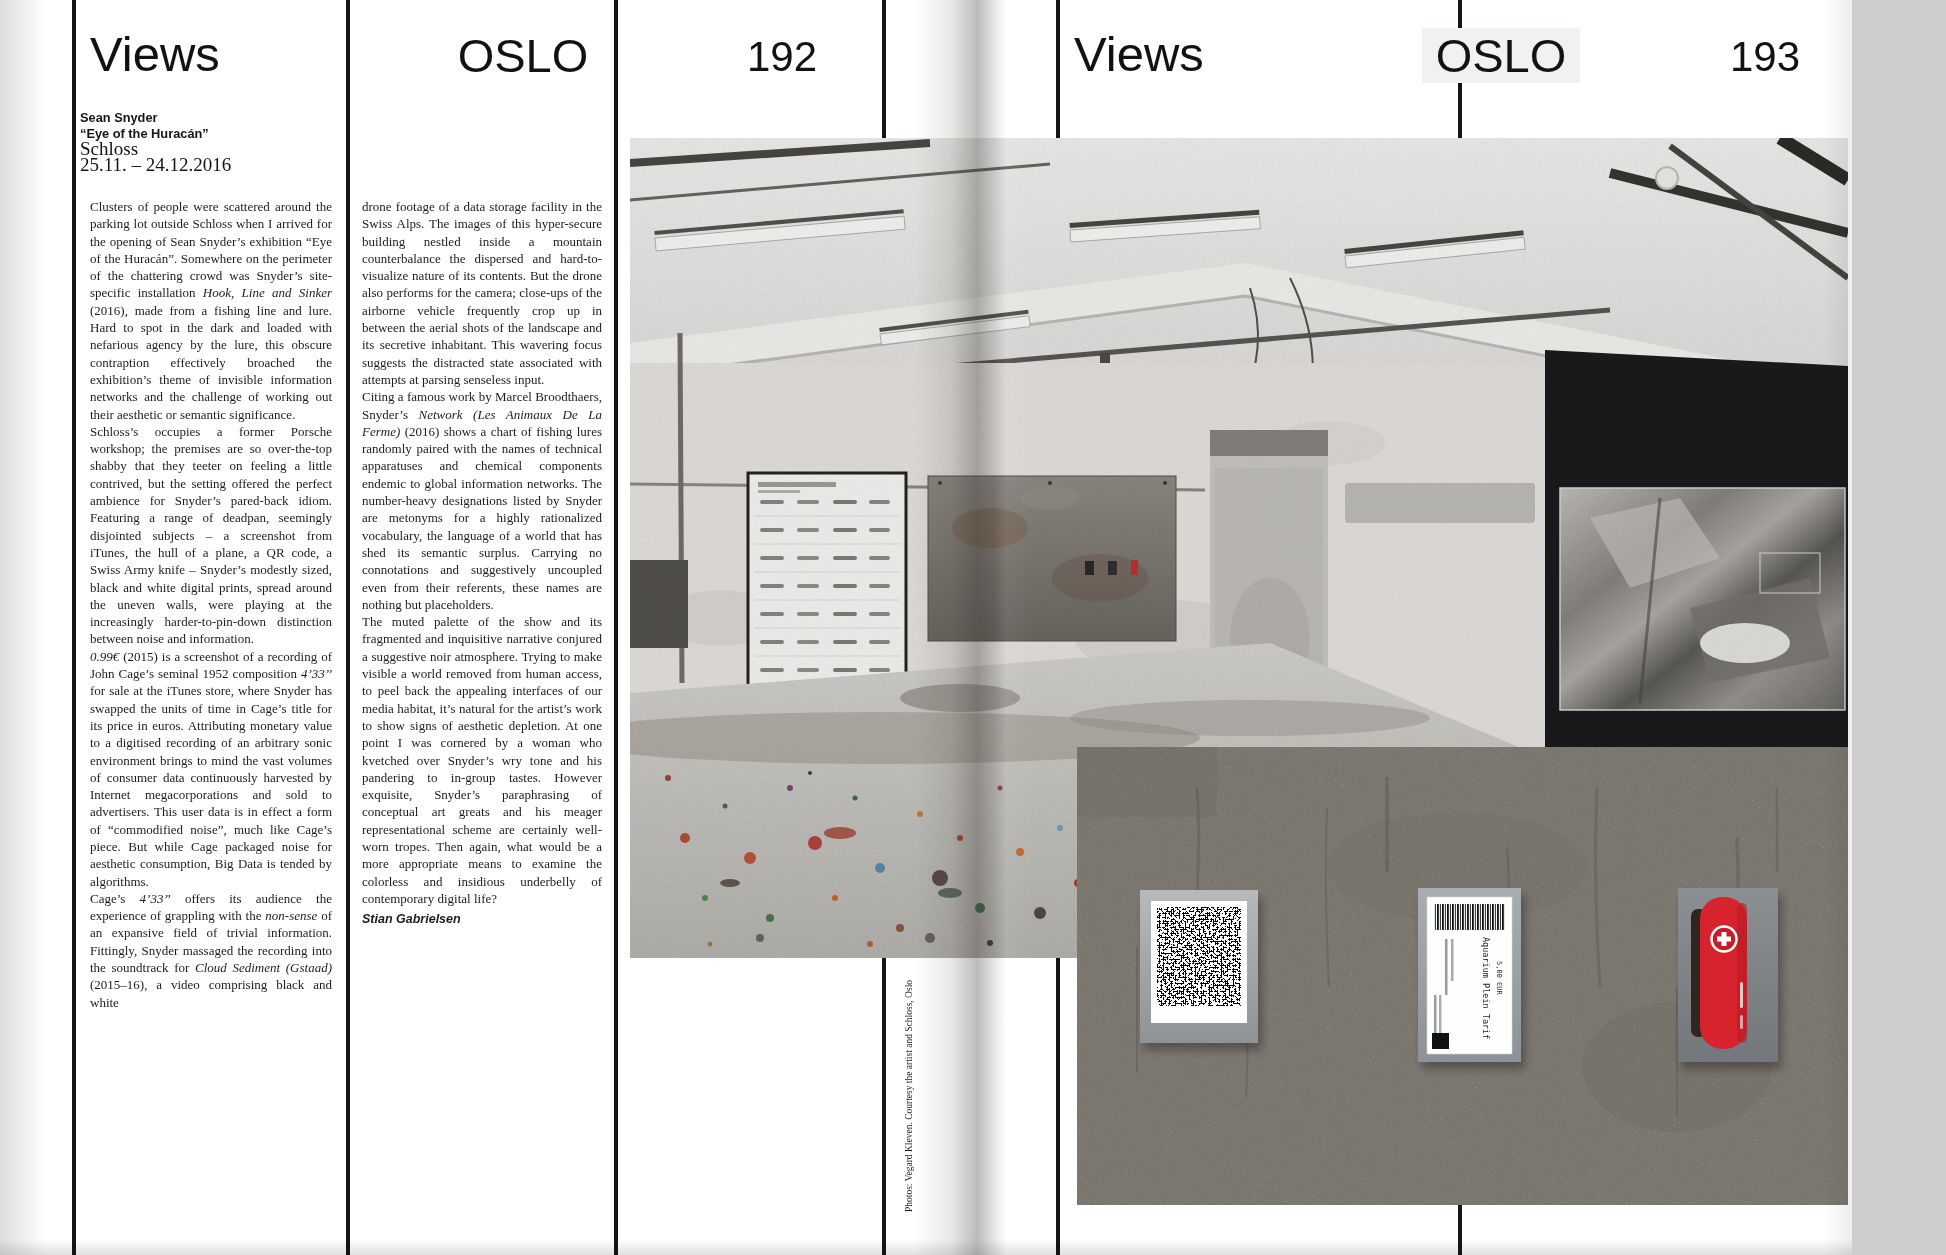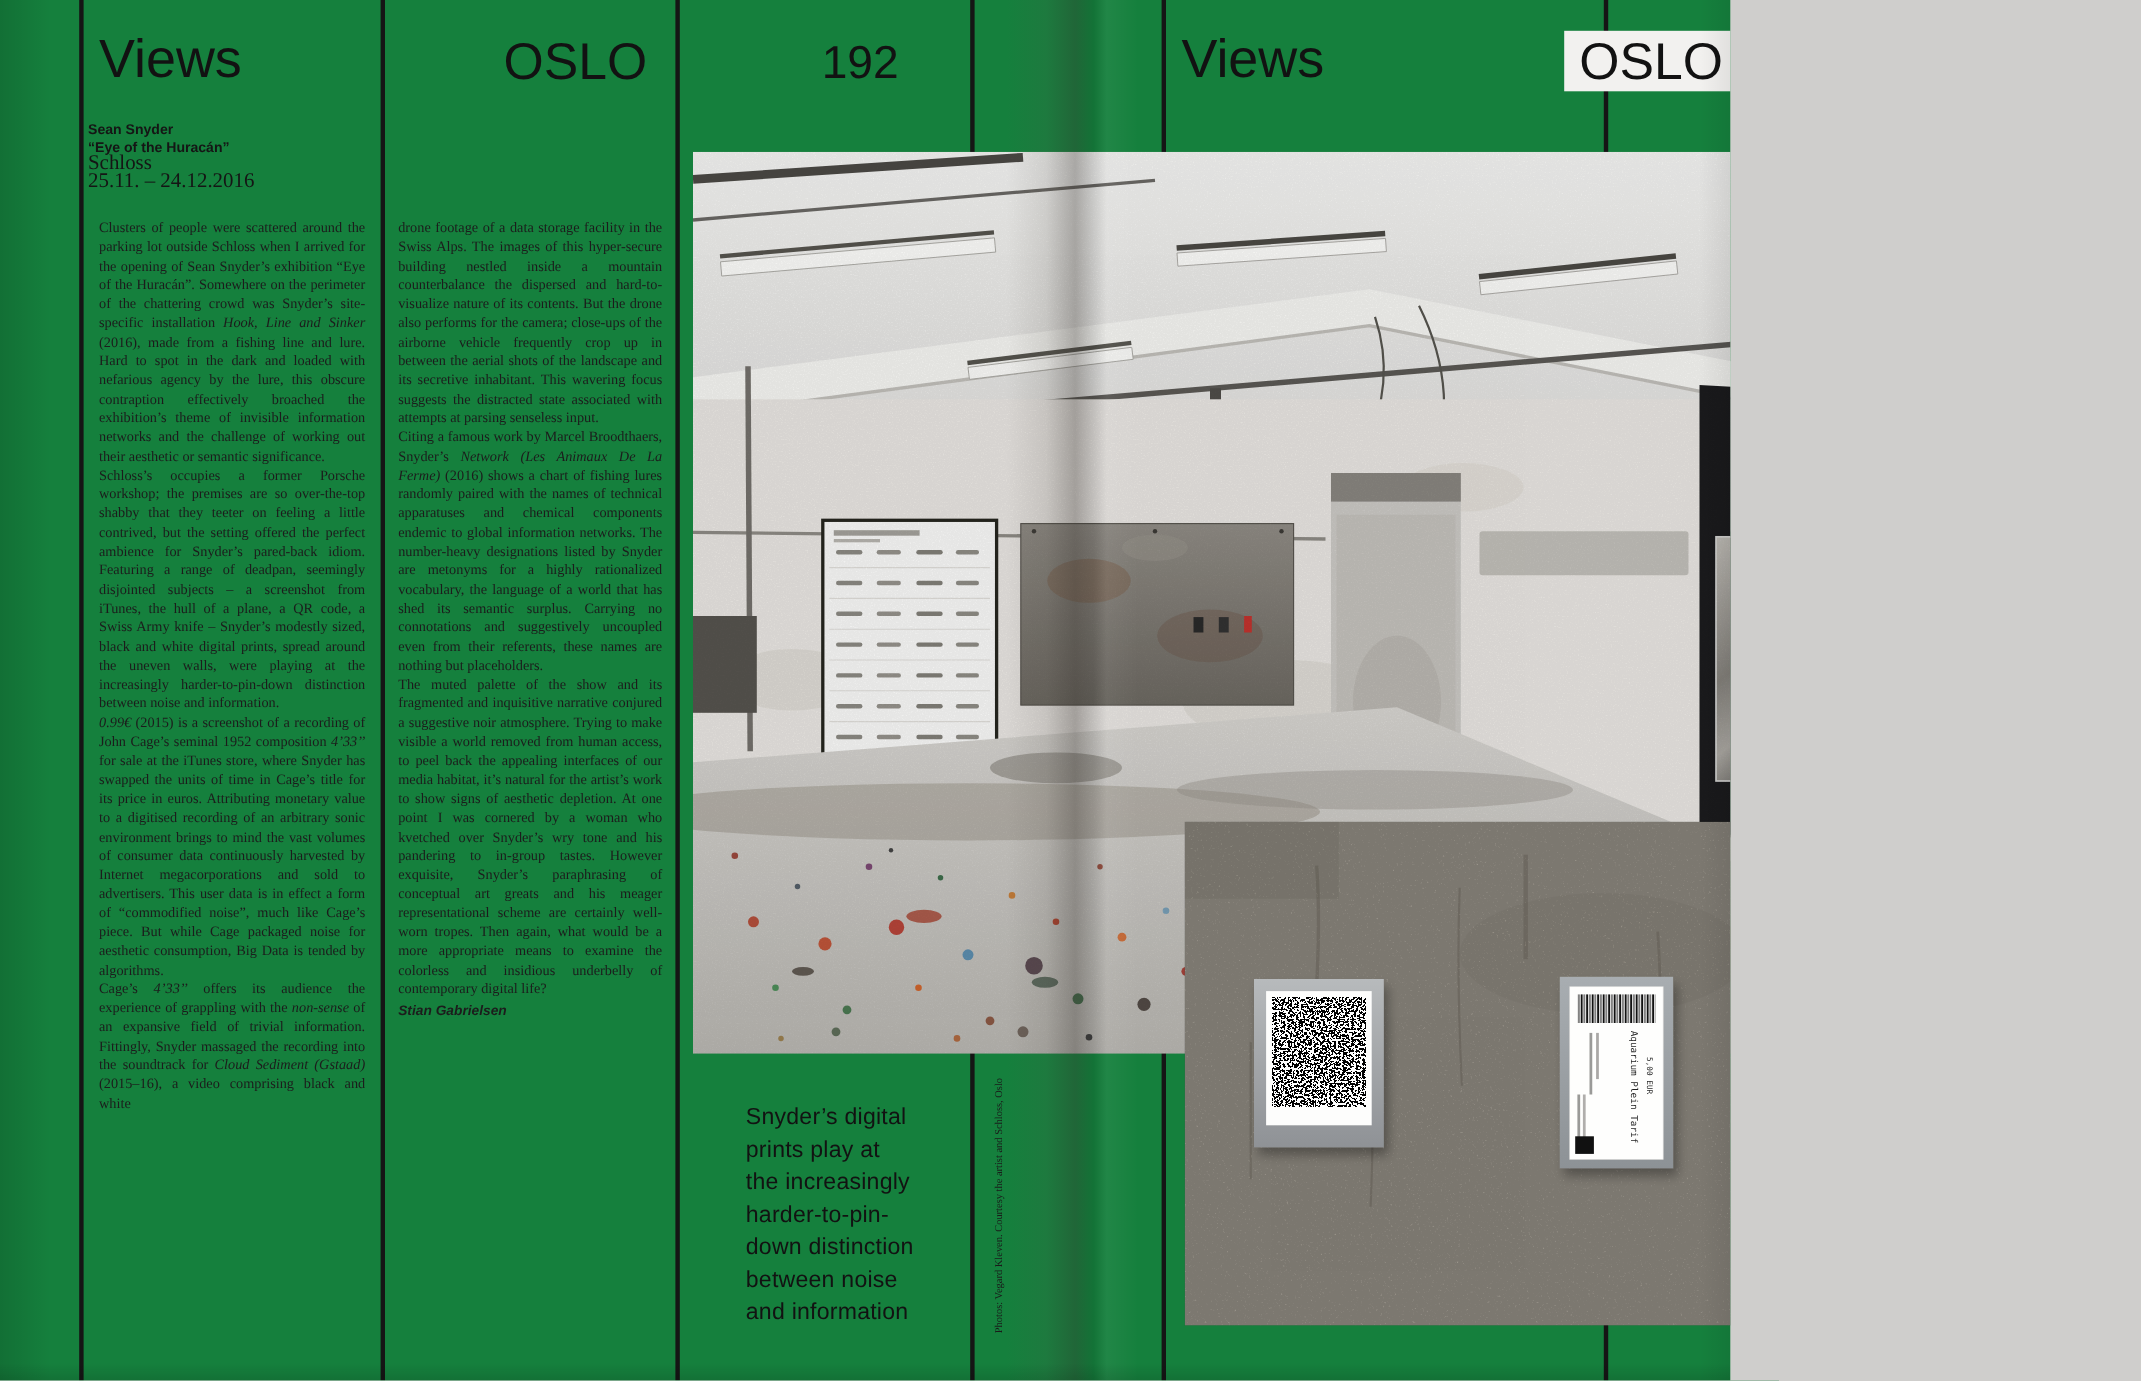--- a/index.html
+++ b/index.html
@@ -1,16 +1,16 @@
 <!DOCTYPE html>
 <html lang="en"><head>
 <meta charset="utf-8">
 <style>
   html,body{margin:0;padding:0;background:#cfcecc;}
-  .spread{position:relative;width:1573px;height:1255px;background:#15803d;overflow:hidden;
+  .spread{position:relative;width:1852px;height:1255px;background:#ffffff;overflow:hidden;
           font-family:"Liberation Sans",sans-serif;color:#151515;}
   .rule{position:absolute;top:0;bottom:0;width:4px;background:#151515;}
   
   .hdr{position:absolute;font-weight:500;letter-spacing:0px;color:#121212;}
   .hdr-views{top:26px;font-size:49px;}
   .hdr-oslo{top:28px;font-size:47px;text-align:center;padding-left:41px;}
   .hdr-num{top:33px;font-size:42px;text-align:center;}
   .masked{background:#f2f1ef;padding:0 14px;display:inline-block;}
   
   .art-head{position:absolute;left:80px;top:110px;line-height:15.5px;}
@@ -76,27 +76,20 @@
       <p>Clusters of people were scattered around the parking lot outside Schloss when I arrived for the opening of Sean Snyder’s exhibition “Eye of the Huracán”. Somewhere on the perimeter of the chattering crowd was Snyder’s site-specific installation <i>Hook, Line and Sinker</i> (2016), made from a fishing line and lure. Hard to spot in the dark and loaded with nefarious agency by the lure, this obscure contraption effectively broached the exhibition’s theme of invisible information networks and the challenge of working out their aesthetic or semantic significance.</p>
       <p>Schloss’s occupies a former Porsche workshop; the premises are so over-the-top shabby that they teeter on feeling a little contrived, but the setting offered the perfect ambience for Snyder’s pared-back idiom. Featuring a range of deadpan, seemingly disjointed subjects – a screenshot from iTunes, the hull of a plane, a QR code, a Swiss Army knife – Snyder’s modestly sized, black and white digital prints, spread around the uneven walls, were playing at the increasingly harder-to-pin-down distinction between noise and information.</p>
       <p><i>0.99€</i> (2015) is a screenshot of a recording of John Cage’s seminal 1952 composition <i>4’33’’</i> for sale at the iTunes store, where Snyder has swapped the units of time in Cage’s title for its price in euros. Attributing monetary value to a digitised recording of an arbitrary sonic environment brings to mind the vast volumes of consumer data continuously harvested by Internet megacorporations and sold to advertisers. This user data is in effect a form of “commodified noise”, much like Cage’s piece. But while Cage packaged noise for aesthetic consumption, Big Data is tended by algorithms.</p>
       <p>Cage’s <i>4’33’’</i> offers its audience the experience of grappling with the <i>non-sense</i> of an expansive field of trivial information. Fittingly, Snyder massaged the recording into the soundtrack for <i>Cloud Sediment (Gstaad)</i> (2015–16), a video comprising black and white</p>
     </div>
   <div class="col" id="col2">
     <span><p>drone footage of a data storage facility in the Swiss Alps. The images of this hyper-secure building nestled inside a mountain counterbalance the dispersed and hard-to-visualize nature of its contents. But the drone also performs for the camera; close-ups of the airborne vehicle frequently crop up in between the aerial shots of the landscape and its secretive inhabitant. This wavering focus suggests the distracted state associated with attempts at parsing senseless input.</p><p>Citing a famous work by Marcel Broodthaers, Snyder’s <i>Network (Les Animaux De La Ferme)</i> (2016) shows a chart of fishing lures randomly paired with the names of technical apparatuses and chemical components endemic to global information networks. The number-heavy designations listed by Snyder are metonyms for a highly rationalized vocabulary, the language of a world that has shed its semantic surplus. Carrying no connotations and suggestively uncoupled even from their referents, these names are nothing but placeholders.</p><p>The muted palette of the show and its fragmented and inquisitive narrative conjured a suggestive noir atmosphere. Trying to make visible a world removed from human access, to peel back the appealing interfaces of our media habitat, it’s natural for the artist’s work to show signs of aesthetic depletion. At one point I was cornered by a woman who kvetched over Snyder’s wry tone and his pandering to in-group tastes. However exquisite, Snyder’s paraphrasing of conceptual art greats and his meager representational scheme are certainly well-worn tropes. Then again, what would be a more appropriate means to examine the colorless and insidious underbelly of contemporary digital life?</p></span>
     <div class="byline">Stian Gabrielsen</div>
   </div>
 
-  <div class="pullquote">Snyder’s digital
-prints play at
-the increasingly
-harder-to-pin-
-down distinction
-between noise
-and information</div>
 
   <svg id="photo-install" viewBox="0 0 1218 820">
     <defs>
       <linearGradient id="ceilG" x1="0" y1="0" x2="0" y2="1">
         <stop offset="0" stop-color="#f6f6f4"></stop>
           <stop offset="1" stop-color="#dedddb"></stop>
       </linearGradient>
       <linearGradient id="floorG" x1="0" y1="0" x2="0" y2="1">
         <stop offset="0" stop-color="#d9d7d3"></stop>
           <stop offset="1" stop-color="#bab8b3"></stop>

